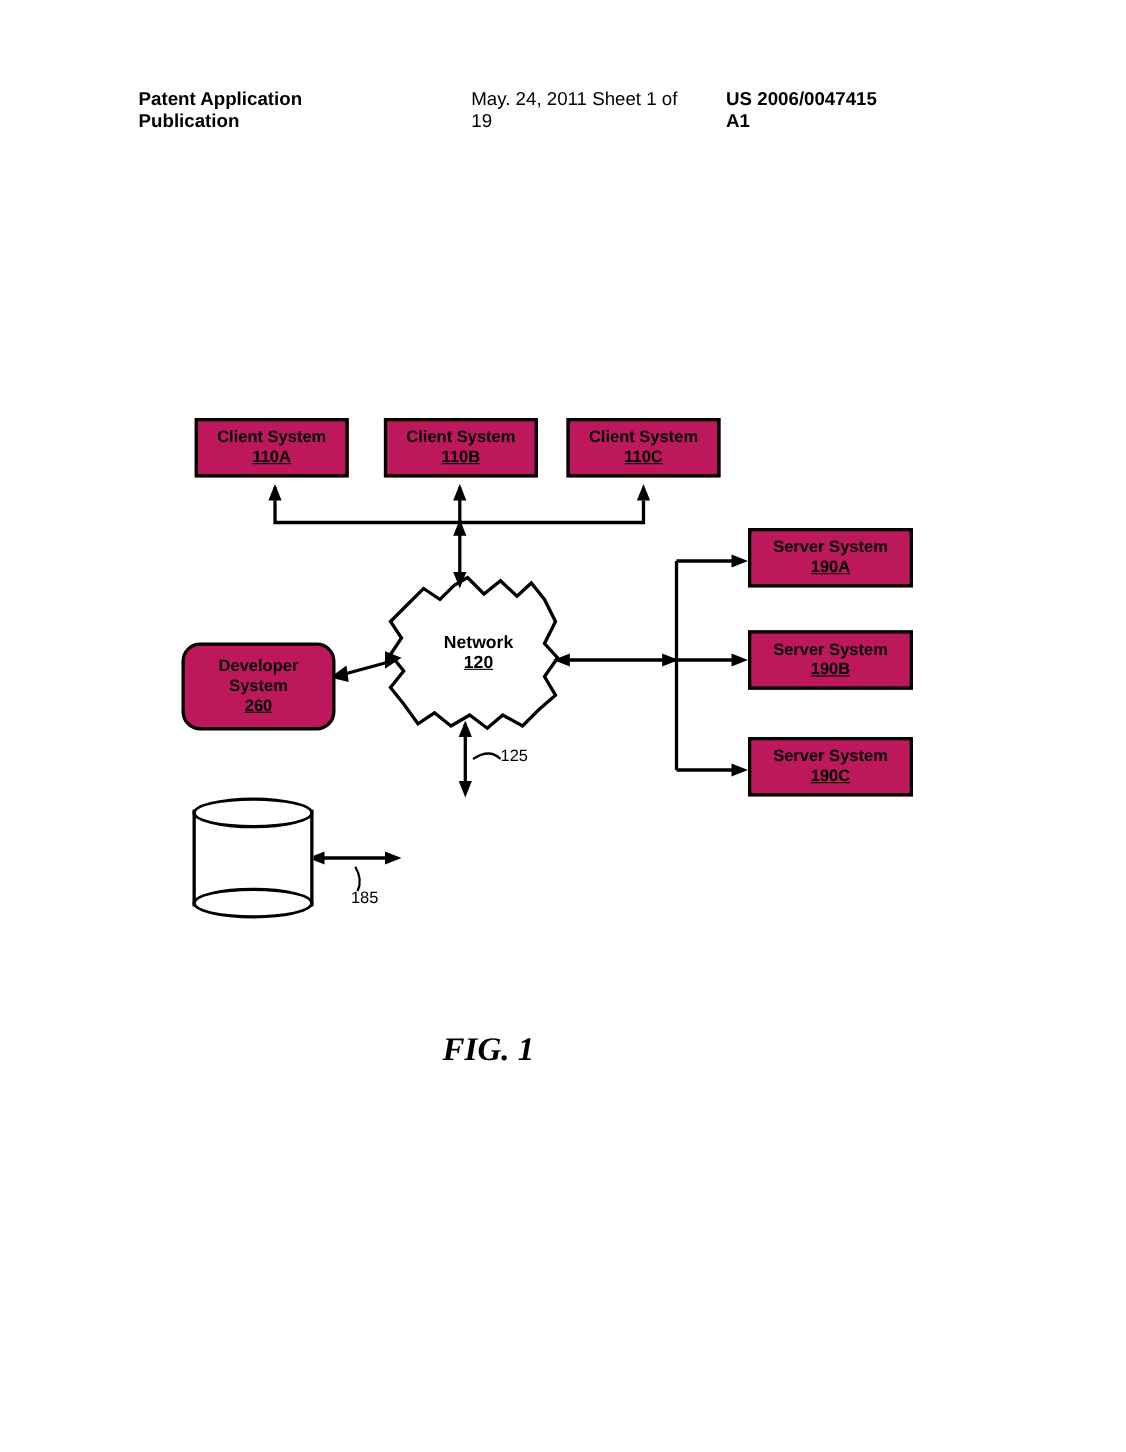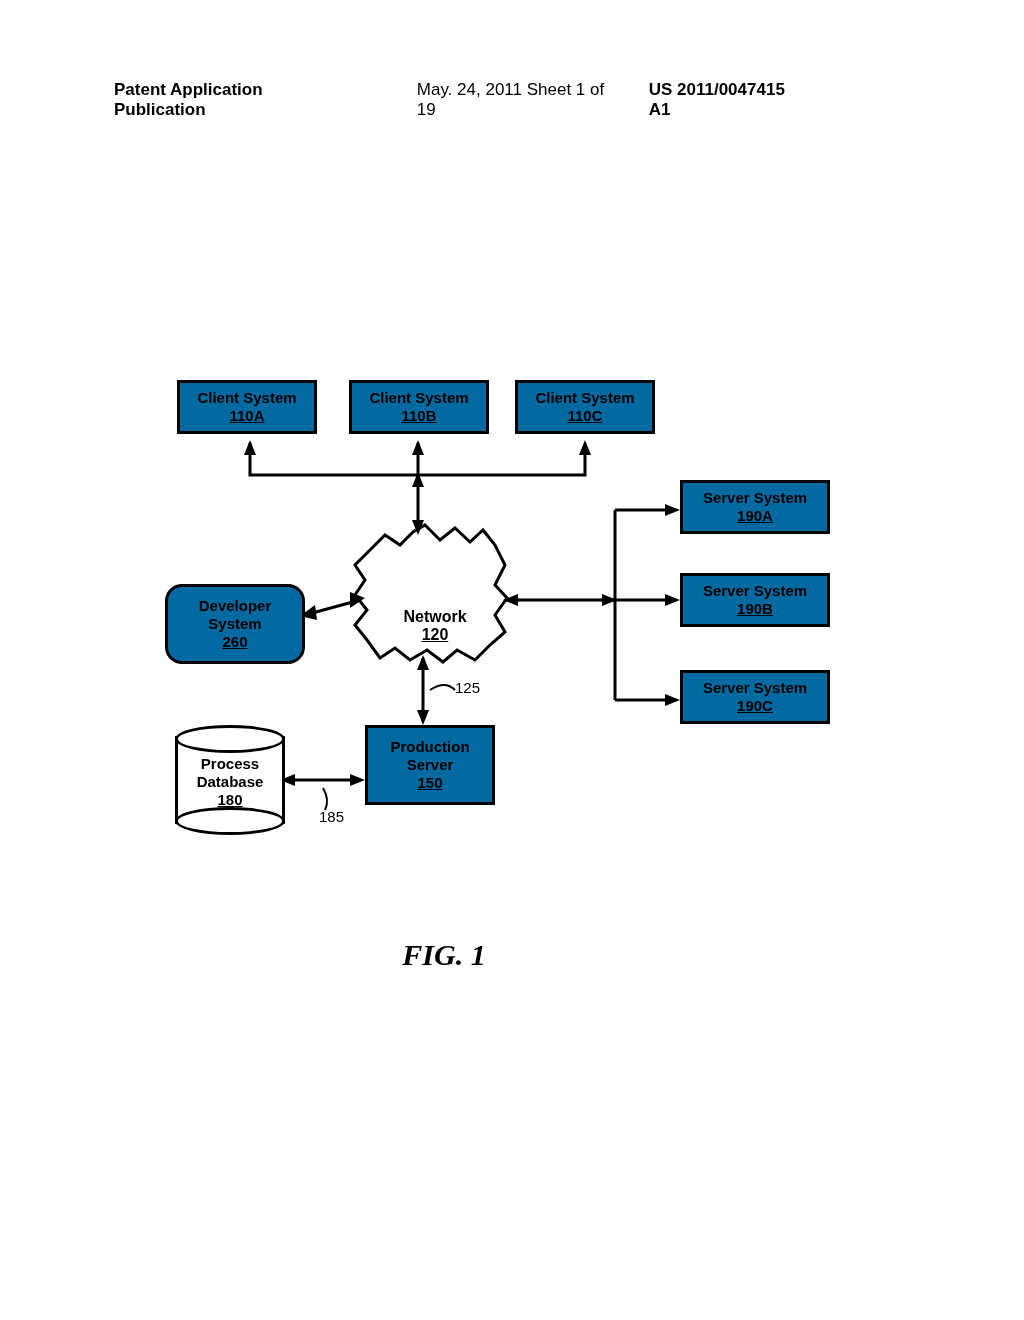--- a/index.html
+++ b/index.html
@@ -12,42 +12,42 @@
     position: relative;
   }
   .page {
     position: relative;
     width: 1024px;
     height: 1320px;
   }
   .header {
     position: absolute;
     top: 80px;
-    left: 4px;
+    left: 16px;
     width: 902px;
     display: flex;
     font-size: 17px;
     padding: 0 110px;
     box-sizing: border-box;
     align-items: flex-end;
   }
   .header-left { font-weight: bold; }
   .header-mid { margin-left: 80px; }
   .header-right { margin-left: 40px; font-weight: bold; }
   .diagram {
     position: absolute;
     top: 380px;
     left: 155px;
     width: 700px;
     height: 540px;
   }
   .box {
     position: absolute;
     border: 3px solid #000;
-    background: #0369a1;
+    background: #be185d;
     text-align: center;
     font-weight: bold;
     font-size: 15px;
     line-height: 1.2;
     box-sizing: border-box;
     padding: 6px 4px;
   }
   .ref {
     text-decoration: underline;
     display: block;
@@ -120,21 +120,21 @@
   }
 </style>
 </head>
 <body>
 
 <div class="page">
 
   <div class="header">
     <span class="header-left">Patent Application Publication</span>
     <span class="header-mid">May. 24, 2011  Sheet 1 of 19</span>
-    <span class="header-right">US 2011/0047415 A1</span>
+    <span class="header-right">US 2006/0047415 A1</span>
   </div>
 
   <div class="diagram">
 
     <svg class="connectors" viewBox="0 0 700 540">
       <defs>
         <marker id="arr" markerWidth="10" markerHeight="10" refX="8" refY="5" orient="auto">
           <path d="M0,0 L10,5 L0,10 Z" fill="#000"></path>
         </marker>
       </defs>
@@ -213,38 +213,30 @@
     <div class="box" style="left:525px; top:290px; width:150px;">
       <span>Server System</span>
       <span class="ref">190C</span>
     </div>
 
     <div class="box" style="left:10px; top:204px; width:140px; padding:10px 6px;border-radius:17px;">
       <span>Developer System</span>
       <span class="ref">260</span>
     </div>
 
-    <div class="network" style="left:230px; top:196px; width:100px;margin-top:32px;">
+    <div class="network" style="left:230px; top:196px; width:100px;">
       <span>Network</span><br>
       <span class="ref">120</span>
     </div>
 
-    <div class="box" style="left:210px; top:345px; width:130px; padding:10px 6px;">
-      <span>Production Server</span>
-      <span class="ref">150</span>
-    </div>
 
     <div class="cylinder" style="left:20px; top:355px; width:110px; height:90px;">
       <div class="cyl-top" style="top:-10px;"></div>
       <div class="cyl-body" style="top:1px; bottom:1px;"></div>
       <div class="cyl-bot" style="bottom:-10px;"></div>
-      <div class="cyl-text" style="padding-top:20px;">
-        <span>Process Database</span><br>
-        <span class="ref">180</span>
-      </div>
     </div>
 
     <div class="annot" style="left:300px; top:299px;">125</div>
     <div class="annot" style="left:164px; top:428px;">185</div>
 
   </div>
 
   <div class="fig-caption">FIG.  1</div>
 
 </div>

